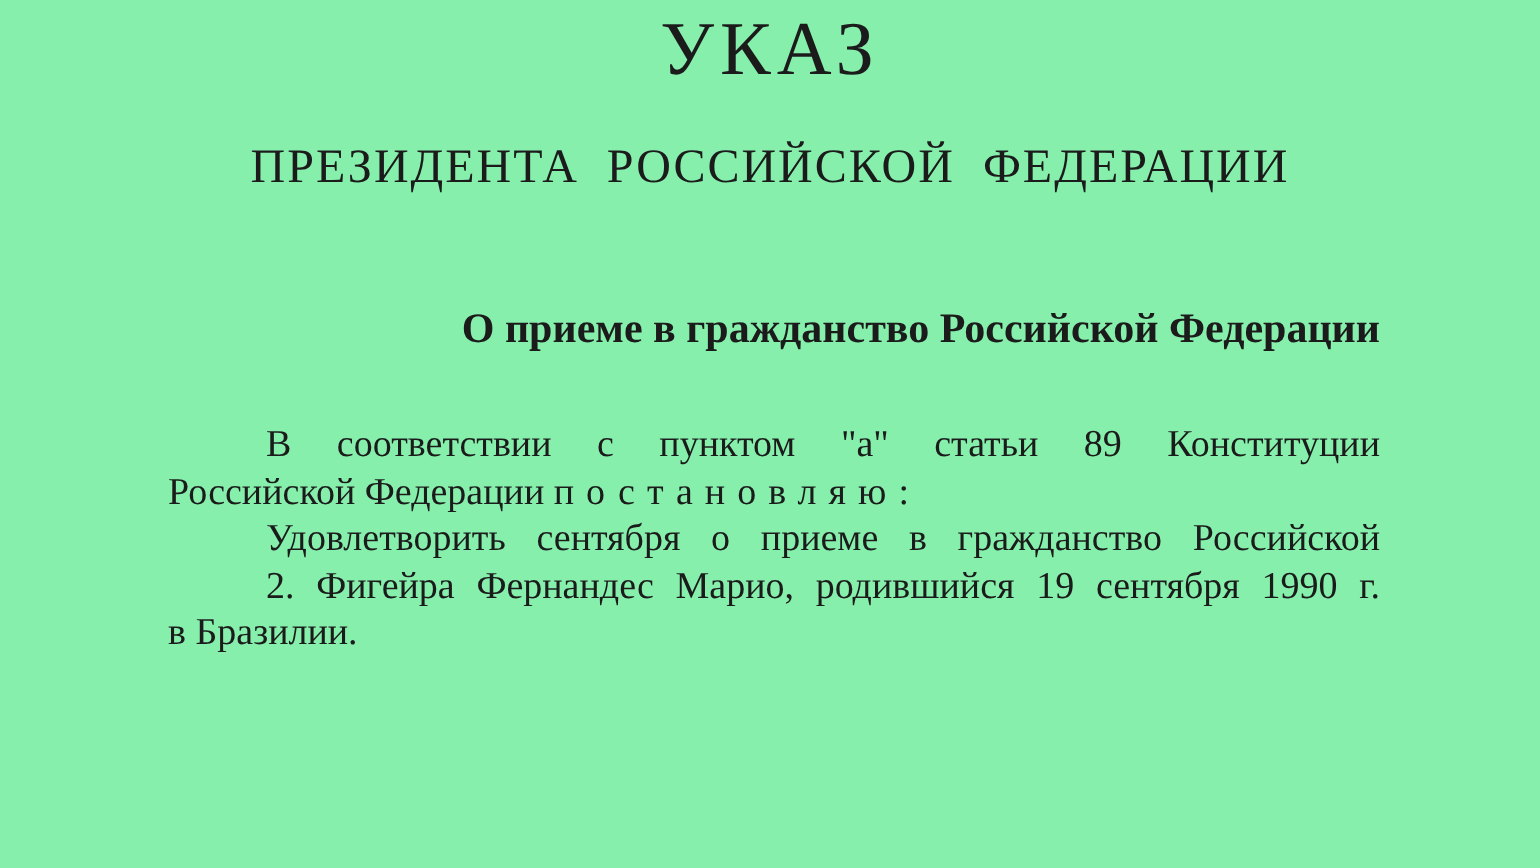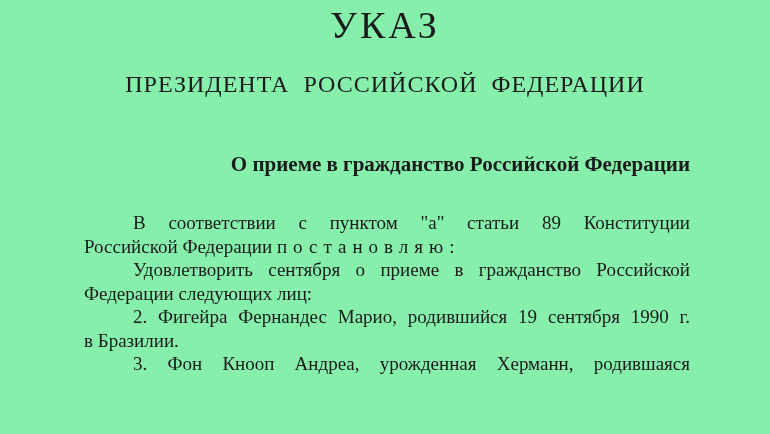--- a/index.html
+++ b/index.html
@@ -79,18 +79,16 @@
 <body>
 
 <div class="page">
   <div class="title">УКАЗ</div>
   <div class="subtitle">ПРЕЗИДЕНТА  РОССИЙСКОЙ  ФЕДЕРАЦИИ</div>
   <div class="heading">О приеме в гражданство Российской Федерации</div>
   <div class="doc-body" id="doc-body">
       <div class="line indent stretch">В соответствии с пунктом "а" статьи 89 Конституции</div>
       <div class="line">Российской Федерации <span class="letterspaced">постановляю:</span></div>
       <div class="line indent stretch">Удовлетворить сентября о приеме в гражданство Российской</div>
-      <div class="line">Федерации следующих лиц:</div>
       <div class="line indent stretch">2. Фигейра Фернандес Марио, родившийся 19 сентября 1990 г.</div>
       <div class="line">в Бразилии.</div>
-      <div class="line indent stretch">3. Фон Кнооп Андреа, урожденная Херманн, родившаяся</div>
     </div>
 </div>
 
 </body></html>

